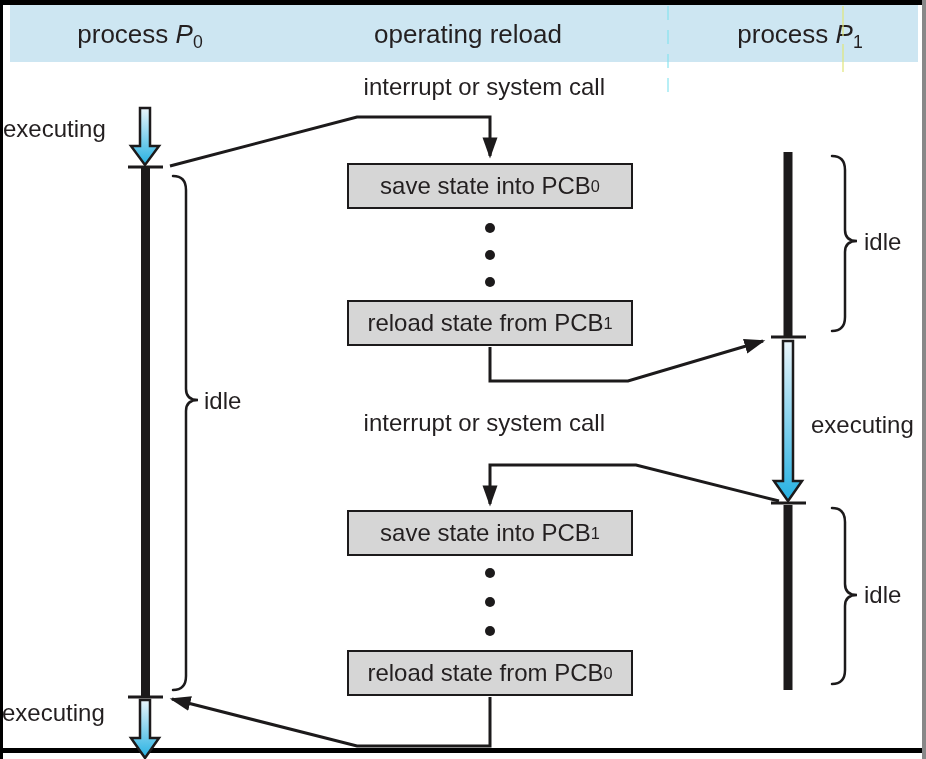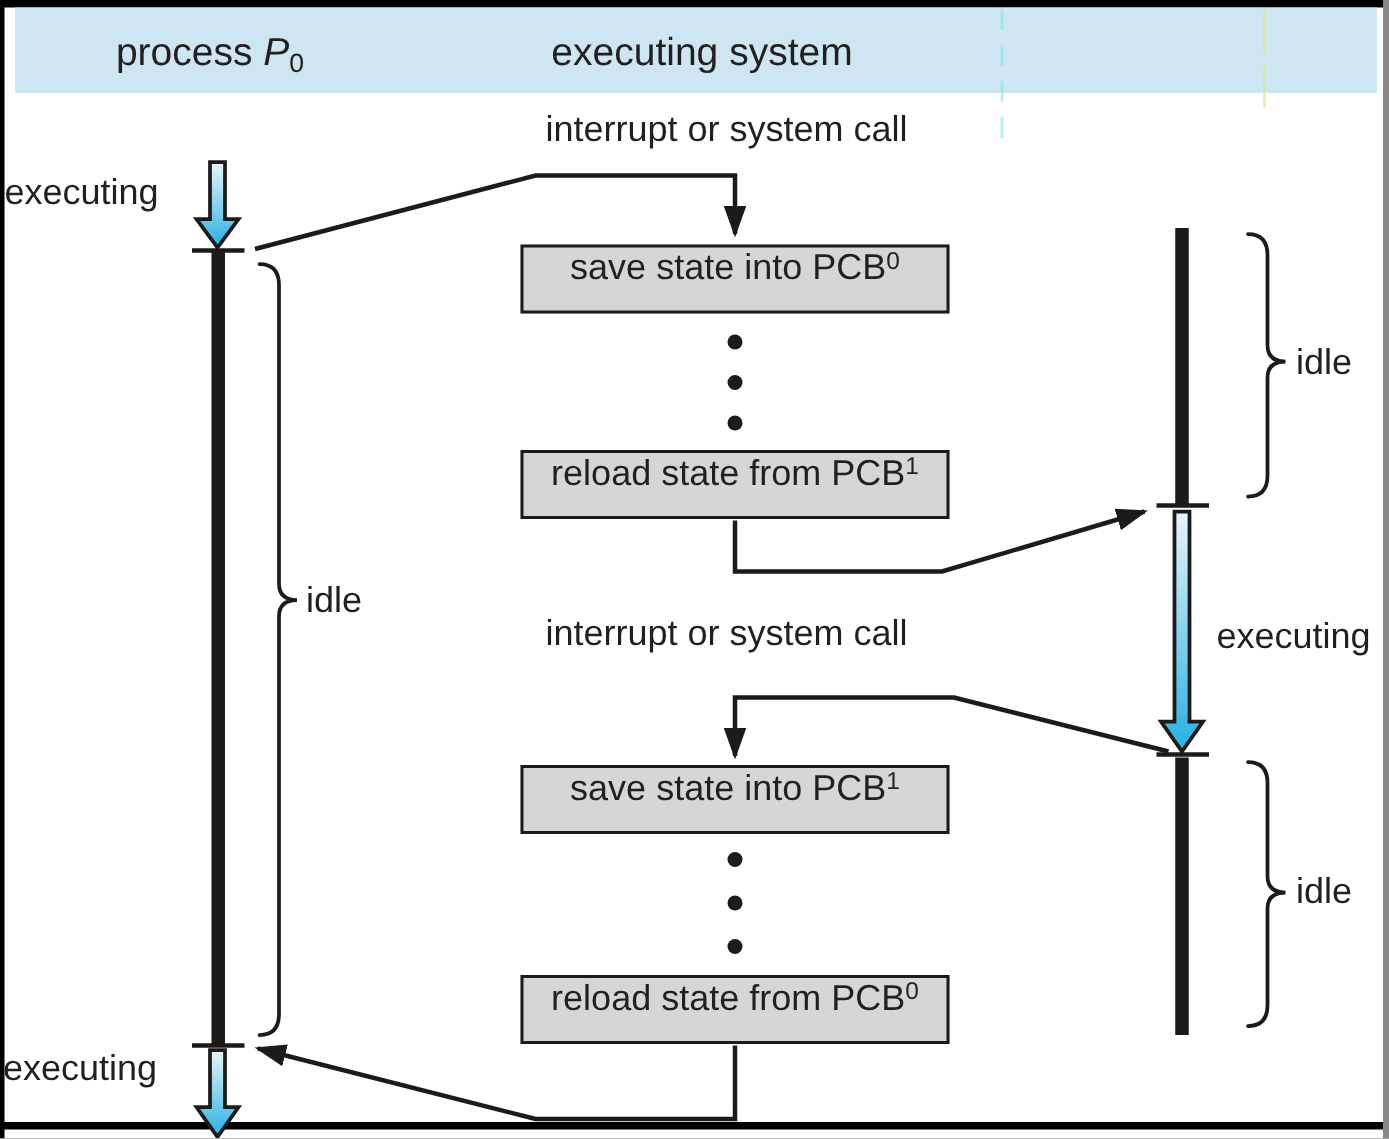--- a/index.html
+++ b/index.html
@@ -53,21 +53,21 @@
   #lbl-exec-p0-bottom{left:2px;top:699px;}
   #lbl-exec-p1{left:811px;top:411px;}
   #lbl-idle-p0{left:204px;top:387px;}
   #lbl-idle-p1-top{left:864px;top:228px;}
   #lbl-idle-p1-bottom{left:864px;top:581px;}
 
   .os-box{
     position:absolute;left:347px;width:286px;height:46px;
     background:var(--box-bg);
     border:2.5px solid var(--line);
-    display:flex;justify-content:center;
+    display:flex;align-items:center;justify-content:center;
     font-size:24px;white-space:nowrap;
   }
   #box-save0{top:163px;}
   #box-reload1{top:300px;}
   #box-save1{top:510px;}
   #box-reload0{top:650px;}
 
   #linework{position:absolute;left:0;top:0;width:926px;height:759px;pointer-events:none;}
 </style>
 </head>
@@ -77,21 +77,24 @@
 
   <div class="frame" id="frame-top"></div>
   <div class="frame" id="frame-left"></div>
   <div class="frame" id="frame-right"></div>
   <div class="frame" id="frame-bottom"></div>
 
   <div class="header-band"></div>
   <div class="header-cell" id="hdr-p0">
     <span>process </span><span class="pvar">P</span><span class="sub">0</span>
   </div>
-  <div class="header-cell" id="hdr-os">executing system</div>
+  <div class="header-cell" id="hdr-os">operating reload</div>
+  <div class="header-cell" id="hdr-p1">
+    <span>process </span><span class="pvar">P</span><span class="sub">1</span>
+  </div>
 
   <svg id="linework" viewBox="0 0 926 759">
     <defs>
       <linearGradient id="blueGrad" x1="0" y1="0" x2="0" y2="1">
         <stop offset="0" style="stop-color:var(--grad-top)"></stop>
         <stop offset="1" style="stop-color:var(--grad-bottom)"></stop>
       </linearGradient>
       <marker id="ah" markerWidth="8" markerHeight="6" refX="6.2" refY="2.5" orient="auto" markerUnits="strokeWidth">
         <path d="M0,0 L7,2.5 L0,5 Z" style="fill:var(--line)"></path>
       </marker>

